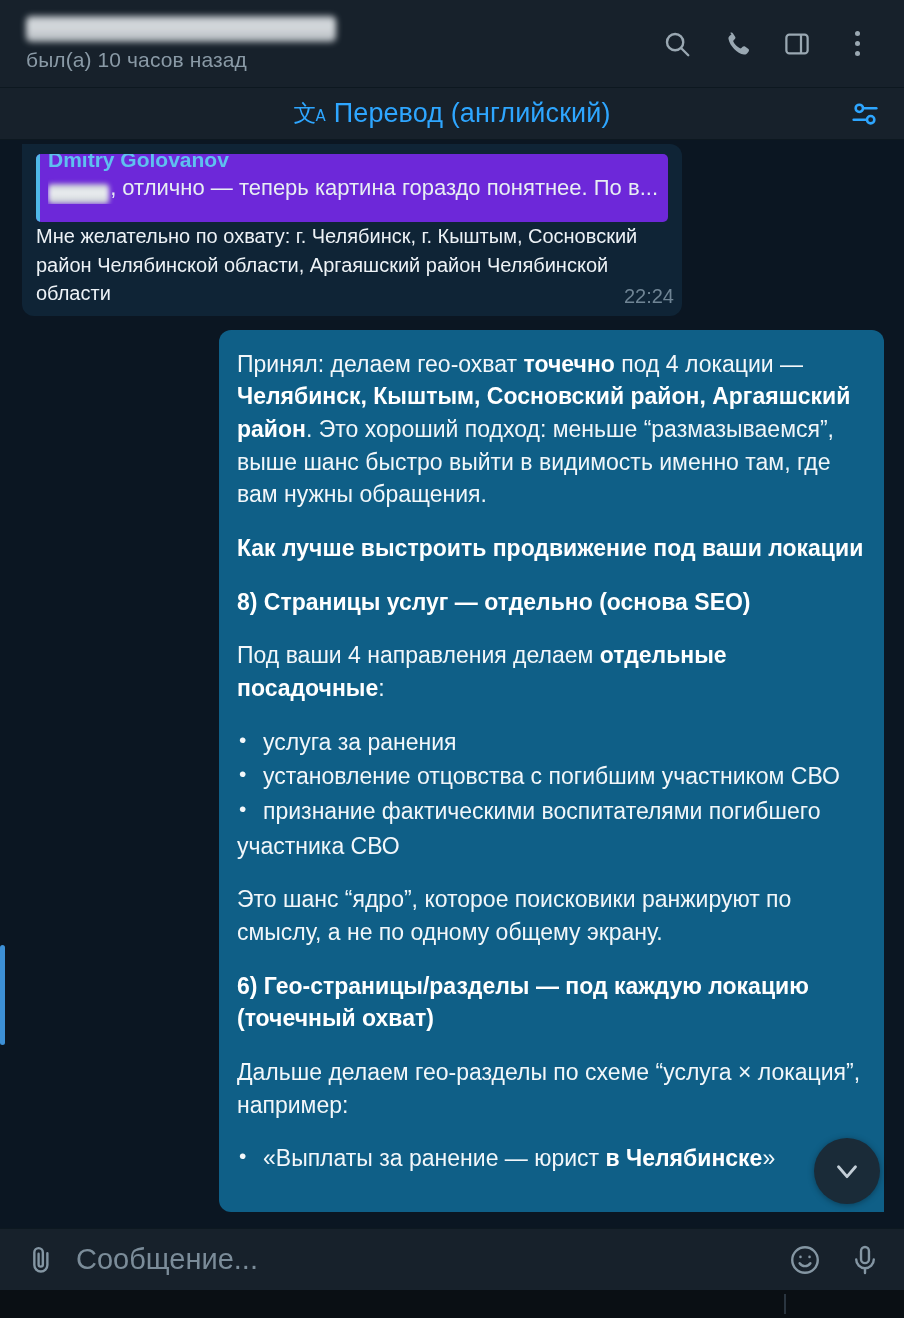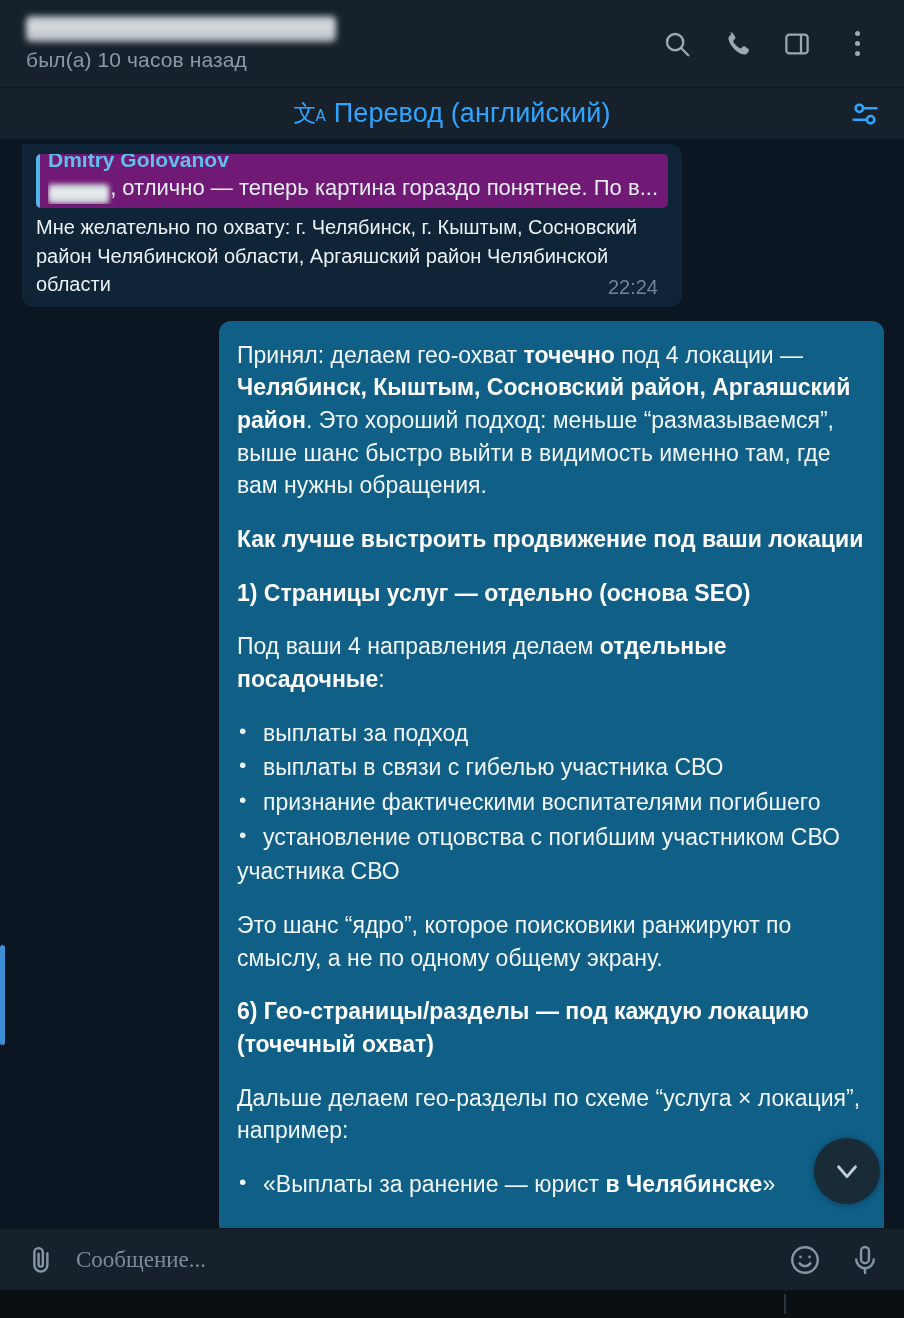--- a/index.html
+++ b/index.html
@@ -82,24 +82,23 @@
   .msg-in {
     position: relative;
     max-width: 660px;
     margin: 4px 0 14px 4px;
     background: #0f2436;
     border-radius: 0 12px 12px 12px;
     padding: 10px 14px 8px 14px;
   }
   .reply-quote {
     position: relative;
-    background: #701a75;
+    background: #6d28d9;
     border-radius: 5px;
-    padding: 3px 10px 4px 12px;
-    margin-bottom: 5px;
+    padding: 3px 10px 18px 12px;
     overflow: hidden;
   }
   .reply-quote::before {
     content: ""; position: absolute; left: 0; top: 0; bottom: 0; width: 4px;
     background: #4fb8e8;
   }
   .reply-name {
     font-size: 21px; color: #5fc0ef; font-weight: 600;
     white-space: nowrap; margin-top: -10px; line-height: 1.25;
   }
@@ -110,21 +109,21 @@
   .redact-inline {
     display: inline-block; width: 78px; height: 20px; border-radius: 4px;
     background: linear-gradient(180deg,#c6ccd2 0%,#eef1f3 45%,#c3c9cf 100%);
     filter: blur(2.6px); vertical-align: middle; margin-right: 1px;
   }
   .msg-in-body {
     font-size: 20px; line-height: 1.43; color: #edf2f6;
     padding-right: 4px;
   }
   .msg-time-in {
-    position: absolute; right: 24px; bottom: 8px;
+    position: absolute; right: 8px; bottom: 8px;
     font-size: 20px; color: #6f8494;
   }
   .msg-in-body .tail-pad { display: inline-block; width: 96px; }
 
   
   .msg-out {
     position: relative;
     margin: 0 0 0 auto;
     width: 665px;
     background: #0f5f87;
@@ -166,22 +165,22 @@
     background: #17212b;
     display: flex; align-items: center;
     padding: 0 22px 0 24px;
     gap: 18px;
     border-top: 1px solid #0d1820;
   }
   .composer-icon { width: 34px; height: 34px; color: #8496a3; cursor: pointer; flex: none; }
   .composer-icon svg { width: 100%; height: 100%; display: block; }
   .composer-input {
     flex: 1; background: transparent; border: none; outline: none;
-    font-size: 23px; color: #5eead4;
-    font-family: Liberation Serif, serif;
+    font-size: 29px; color: #5eead4;
+    font-family: Liberation Sans, sans-serif;
   }
   .composer-input::placeholder { color: #7b8c99; }
   .composer-right { display: flex; align-items: center; gap: 26px; }
 
   
   .navbar {
     flex: none; height: 28px;
     background: #0a0f14;
     position: relative;
   }
@@ -259,27 +258,26 @@
       </div>
       <div class="msg-in-body">
         <span>Мне желательно по охвату: г. Челябинск, г. Кыштым, Сосновский район Челябинской области, Аргаяшский район Челябинской области</span><span class="tail-pad"></span>
       </div>
       <div class="msg-time-in">22:24</div>
     </div>
 
     <div class="msg-out" id="outgoing-bubble">
         <p><span>Принял: делаем гео-охват </span><b>точечно</b><span> под 4 локации — </span><b>Челябинск, Кыштым, Сосновский район, Аргаяшский район</b><span>. Это хороший подход: меньше “размазываемся”, выше шанс быстро выйти в видимость именно там, где вам нужны обращения.</span></p>
         <p><b>Как лучше выстроить продвижение под ваши локации</b></p>
-        <p><b>1) Страницы услуг — отдельно (основа SEO)</b></p>
+        <p><b>8) Страницы услуг — отдельно (основа SEO)</b></p>
         <p><span>Под ваши 4 направления делаем </span><b>отдельные посадочные</b><span>:</span></p>
         <ul>
-          <li>выплаты за подход</li>
-          <li>выплаты в связи с гибелью участника СВО</li>
+          <li>услуга за ранения</li>
+          <li>установление отцовства с погибшим участником СВО</li>
           <li>признание фактическими воспитателями погибшего</li>
-          <li>установление отцовства с погибшим участником СВО</li>
           <li class="noindent">участника СВО</li>
         </ul>
         <p><span>Это шанс “ядро”, которое поисковики ранжируют по смыслу, а не по одному общему экрану.</span></p>
         <p><b>6) Гео-страницы/разделы — под каждую локацию (точечный охват)</b></p>
         <p><span>Дальше делаем гео-разделы по схеме “услуга × локация”, например:</span></p>
         <ul>
           <li><span>«Выплаты за ранение — юрист </span><b>в Челябинске</b><span>»</span></li>
         </ul>
       </div>
 

